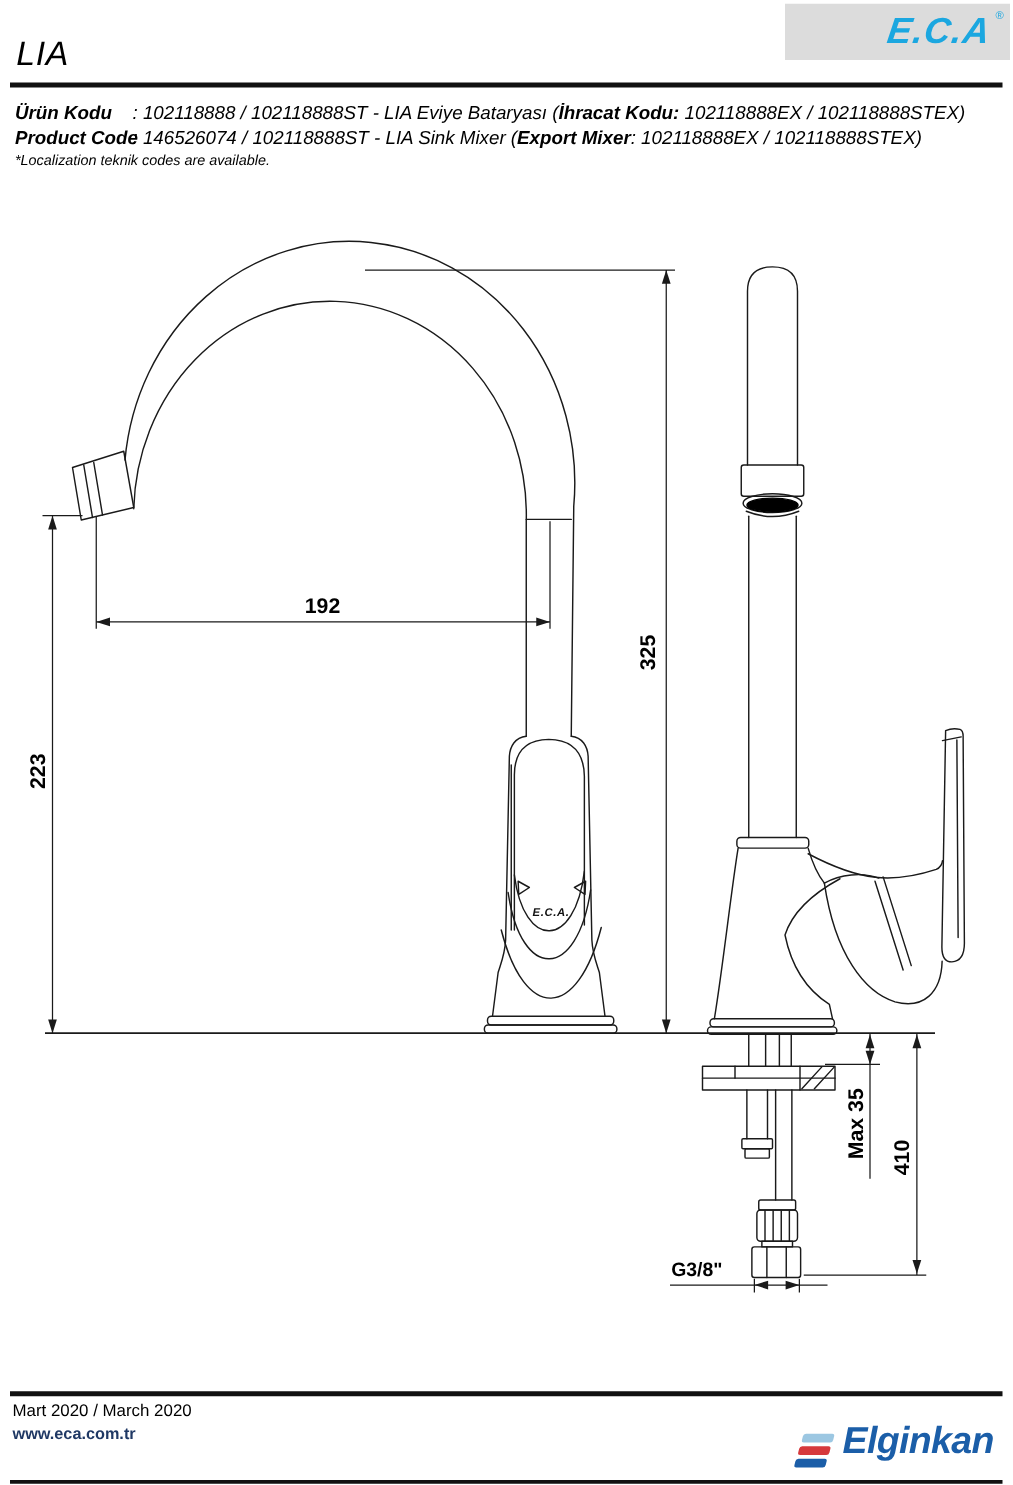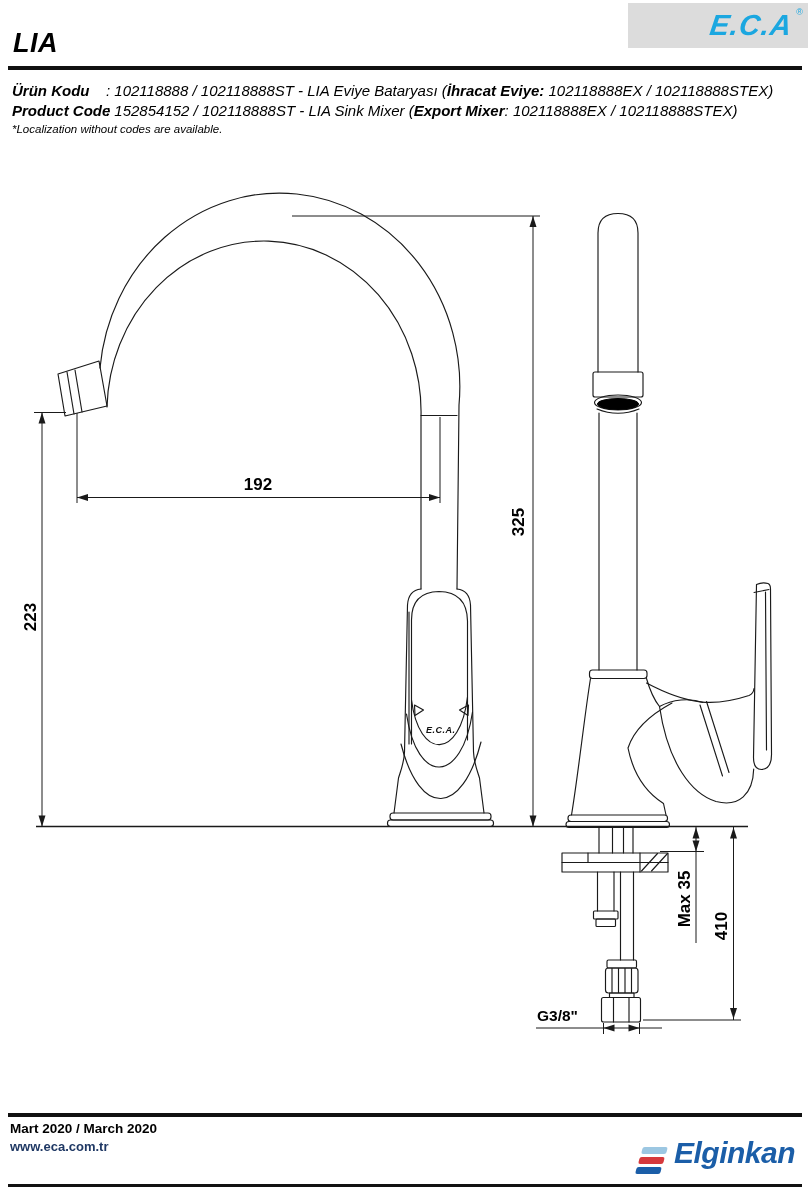--- a/index.html
+++ b/index.html
@@ -1,21 +1,21 @@
 <!DOCTYPE html>
 <html style="--eca-blue: #1BA7E0; --logo-box-gray: #DCDCDC; --link-navy: #1F3864; --elginkan-blue: #1B5EA8; --bar-light-blue: #9CC7E2; --bar-red: #D6393C; --bar-blue: #1B5EA8; --line-black: #111111;"><head>
 <meta charset="utf-8">
 <style>
   html,body{margin:0;padding:0;background:#fff;}
   #page{position:relative;width:810px;height:1188px;background:#fff;overflow:hidden;
         font-family:"Liberation Sans",sans-serif;color:#000;}
   .abs{position:absolute;}
 
   
-  #lia-title{left:13px;top:28px;font-size:27px;font-weight:bold;font-style:italic;letter-spacing:.5px;}
+  #lia-title{left:13px;top:28px;font-size:27px;font-weight:normal;font-style:italic;letter-spacing:.5px;}
   #eca-logo-box{left:628px;top:3px;width:180px;height:45px;background:var(--logo-box-gray);}
   #eca-logo-text{position:absolute;right:16px;top:6px;font-size:29px;font-weight:bold;font-style:italic;
                  color:var(--eca-blue);transform:skewX(-8deg);letter-spacing:1px;}
   #eca-reg{position:absolute;right:5px;top:4px;font-size:9px;color:var(--eca-blue);font-style:normal;}
   .rule-thick{left:8px;width:794px;height:4px;background:#111;}
   #header-rule{top:66px;}
 
   
   #codes{left:12px;top:81px;font-style:italic;font-size:15px;line-height:20px;white-space:nowrap;}
   .code-label{display:inline-block;width:94px;font-weight:bold;}
@@ -29,21 +29,21 @@
   svg .counter{stroke-width:1.35;}
   svg .arrow{fill:#1a1a1a;stroke:none;}
   svg .ink{fill:#000;stroke:#000;}
   svg .dim-t{font-family:"Liberation Sans",sans-serif;font-weight:bold;font-size:17px;fill:#000;}
   svg .dim-s{font-family:"Liberation Sans",sans-serif;font-weight:bold;font-size:15.5px;fill:#000;}
   svg .body-logo{font-family:"Liberation Sans",sans-serif;font-style:italic;font-weight:bold;
                  font-size:9px;fill:#111;letter-spacing:.5px;}
 
   
   #footer-rule{top:1113px;}
-  #footer-date{left:10px;top:1121px;font-size:13.5px;font-weight:bold;}
+  #footer-date{left:10px;top:1121px;font-size:13.5px;}
   #footer-site{left:10px;top:1139px;font-size:13px;font-weight:bold;color:var(--link-navy);}
   #footer-tr{left:10px;top:1157px;font-size:11.5px;}
   #footer-en{left:10px;top:1170px;font-size:11.5px;}
   #bottom-rule{top:1184px;height:2.5px;}
   #elginkan{left:634px;top:1135px;width:170px;height:48px;}
   #elginkan .bar{position:absolute;width:25px;height:6.5px;border-radius:2px;transform:skewX(-14deg);}
   #bar1{left:8px;top:12px;background:var(--bar-light-blue);}
   #bar2{left:5px;top:22px;background:var(--bar-red);}
   #bar3{left:2px;top:32px;background:var(--bar-blue);}
   #elginkan-word{position:absolute;left:40px;top:1px;font-size:30px;font-weight:bold;font-style:italic;
@@ -55,23 +55,23 @@
 <div id="page">
 
   <div class="abs" id="lia-title">LIA</div>
   <div class="abs" id="eca-logo-box">
     <span id="eca-logo-text">E.C.A</span>
     <span id="eca-reg">®</span>
   </div>
   <div class="abs rule-thick" id="header-rule"></div>
 
   <div class="abs" id="codes">
-    <div><span class="code-label">Ürün Kodu</span><span>: 102118888 / 102118888ST - LIA Eviye Bataryası (</span><span class="bold">İhracat Eviye:</span><span> 102118888EX / 102118888STEX)</span></div>
-    <div><span class="code-label">Product Code</span><span>: 152854152 / 102118888ST - LIA Sink Mixer (</span><span class="bold">Export Mixer</span><span>: 102118888EX / 102118888STEX)</span></div>
-    <div id="code-note">*Localization without codes are available.</div>
+    <div><span class="code-label">Ürün Kodu</span><span>: 102118888 / 102118888ST - LIA Eviye Bataryası (</span><span class="bold">İhracat Kodu:</span><span> 102118888EX / 102118888STEX)</span></div>
+    <div><span class="code-label">Product Code</span><span>: 146526074 / 102118888ST - LIA Sink Mixer (</span><span class="bold">Export Mixer</span><span>: 102118888EX / 102118888STEX)</span></div>
+    <div id="code-note">*Localization teknik codes are available.</div>
   </div>
 
   <svg width="810" height="1188" viewBox="0 0 810 1188">
 
     <g>
       <path class="ln" d="M 100 368 A 180 193 0 1 1 459 405 L 457 589"></path>
       <path class="ln" d="M 107 407 A 136 148 0 1 1 421 417 L 421 589"></path>
       <path class="ln" d="M 99 361 L 58 374 L 65 416 L 107 406 Z"></path>
       <path class="ln" d="M 67 372 L 74 414"></path>
       <path class="ln" d="M 75 370 L 82 412"></path>

